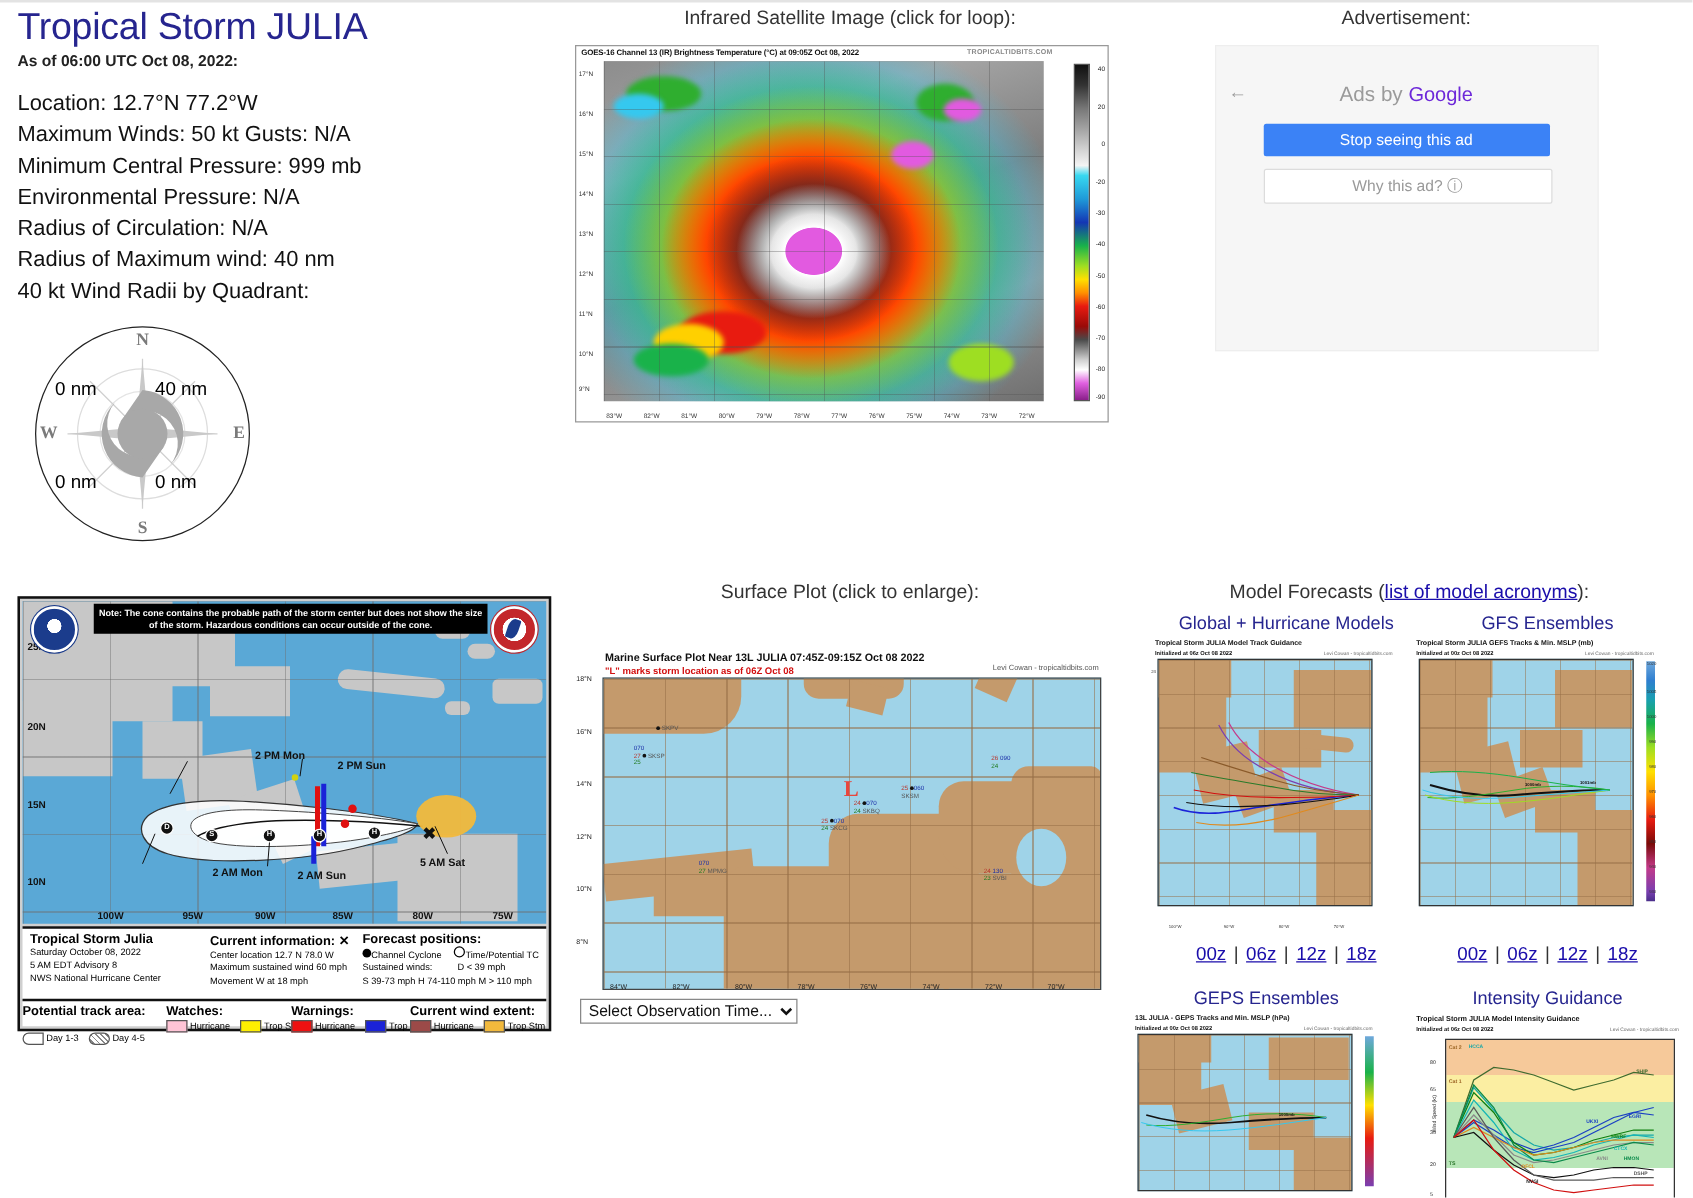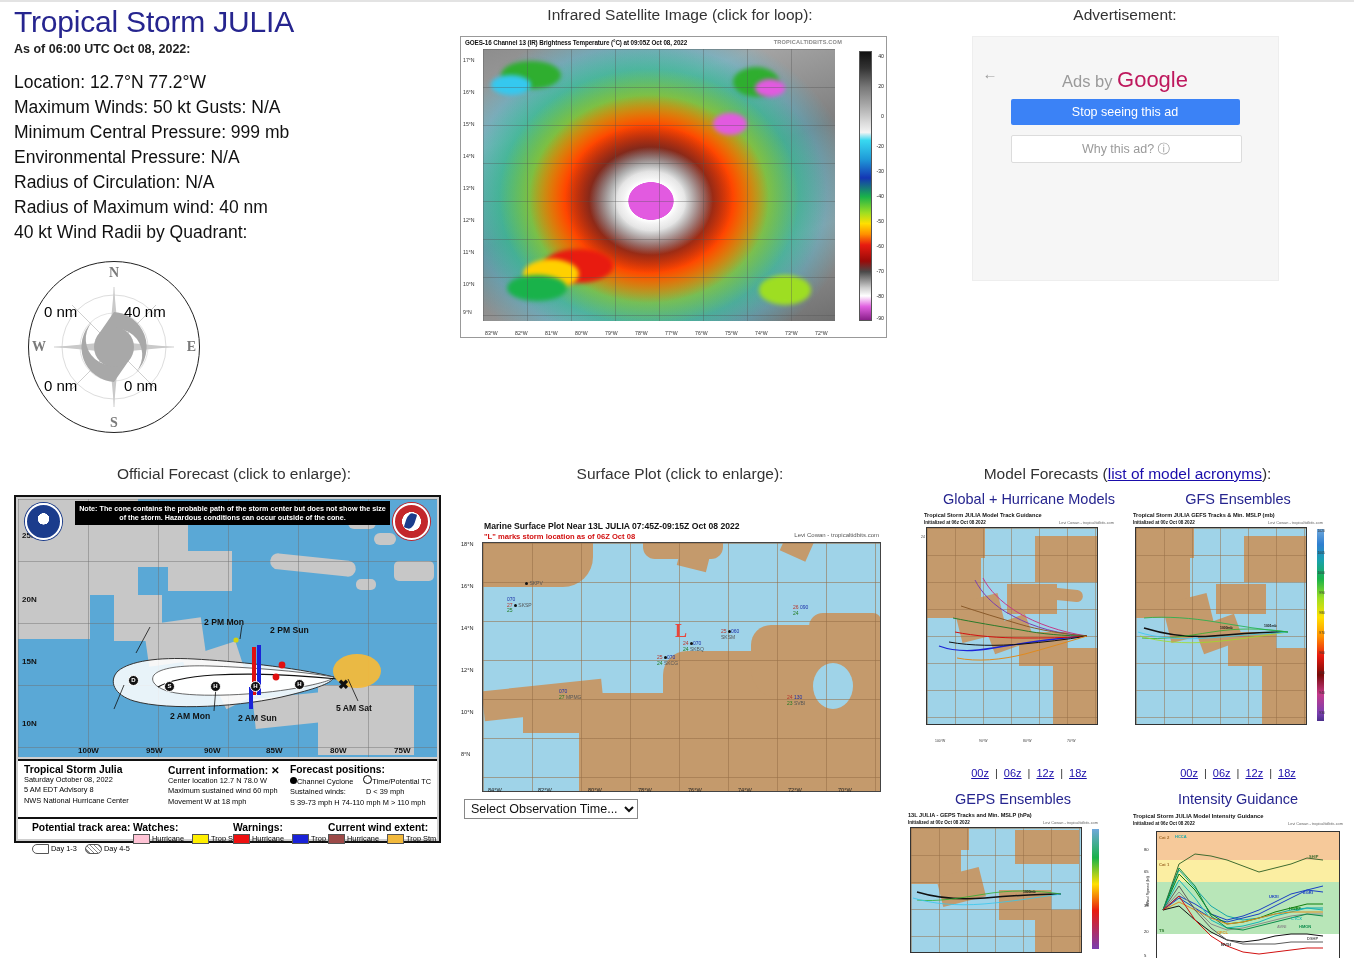--- a/index.html
+++ b/index.html
@@ -67,21 +67,21 @@
       #e81b10 72%,#9a0a08 78%,
       #4a4a4a 82%,#cfcfcf 88%,#ffffff 91%,
       #e060e0 95%,#8a1f8a 100%);}
   .cbar-tick{position:absolute;right:2px;font-size:5.2px;color:#222;}
 
   
   .ad-col{position:absolute;left:905px;top:4px;width:440px;}
   .ad-box{position:relative;width:305px;height:243px;margin:12px auto 0;background:#f6f6f6;border:1px solid #eee;}
   .ad-back{position:absolute;left:10px;top:28px;font-size:15px;color:#9b9b9b;}
   .ads-by{position:absolute;left:0;right:0;top:30px;text-align:center;font-size:16.5px;color:#9a9a9a;}
-  .ads-by b{font-weight:400;color:#be185d;font-size:22px;}
+  .ads-by b{font-weight:400;color:#6d28d9;font-size:16px;}
   .ad-btn{position:absolute;left:38px;width:229px;height:26px;line-height:26px;text-align:center;font-size:12.5px;border-radius:2px;}
   .ad-btn-primary{top:62px;background:#3b82f6;color:#fff;}
   .ad-btn-secondary{top:98px;background:#fff;color:#9a9a9a;border:1px solid #dcdcdc;}
 
   
   .fc-col{position:absolute;left:14px;top:463px;width:440px;}
   .fc-frame{position:relative;width:427px;height:348px;margin-top:12px;border:2px solid #111;background:#cfcfcf;box-sizing:border-box;}
   .fc-map{position:absolute;left:2px;top:2px;right:2px;height:258px;background:#5aa8d6;overflow:hidden;}
   .land{position:absolute;background:#c7c7c7;}
   .fc-grid{position:absolute;inset:0;background-image:
@@ -140,21 +140,21 @@
   .mini-cr{position:absolute;right:3px;top:9px;font-size:3.9px;color:#666;}
   .mini-map{position:absolute;left:5px;top:16px;width:170px;height:196px;background:#9fd3e8;border:1px solid #333;overflow:hidden;}
   .mm-land{position:absolute;background:#c49a6c;}
   .mm-grid{position:absolute;inset:0;background-image:
       repeating-linear-gradient(to right,rgba(150,110,70,.5) 0 1px,transparent 1px 28px),
       repeating-linear-gradient(to bottom,rgba(150,110,70,.5) 0 1px,transparent 1px 27px);}
   .mm-cbar{position:absolute;right:2px;top:18px;width:7px;height:192px;}
   .mm-cb-lab{position:absolute;right:1px;font-size:3.4px;color:#333;}
   .mm-xlab{position:absolute;bottom:0;font-size:3.4px;color:#333;}
   .mm-ylab{position:absolute;left:0;font-size:3.4px;color:#333;}
-  .runlinks{text-align:center;font-size:11px;margin-top:24px;color:#333;}
+  .runlinks{text-align:center;font-size:15px;margin-top:12px;color:#333;}
   .runlinks a{color:#1a0dab;margin:0 6px;}
   
   .ig-frame{position:relative;width:216px;height:160px;background:#fff;}
   .ig-plot{position:absolute;left:26px;top:20px;width:182px;height:128px;border:1px solid #333;overflow:hidden;
     background:linear-gradient(to bottom,#f6c99a 0%,#f6c99a 22%,#fbeea2 22% 39%,#b8e6b8 39% 80%,#ffffff 80% 100%);}
   .ig-band{position:absolute;left:2px;font-size:4.2px;color:#a06a2a;font-weight:700;}
   .ig-ylab{position:absolute;left:2px;top:50%;transform:translateY(-50%) rotate(-90deg);font-size:4.2px;color:#222;white-space:nowrap;}
   .ig-tick{position:absolute;left:14px;font-size:4.2px;color:#222;}
   .ig-mlab{position:absolute;font-size:4px;font-weight:700;}
 </style>
@@ -263,21 +263,20 @@
     <div class="caption">Advertisement:</div>
     <div class="ad-box">
       <div class="ad-back">←</div>
       <div class="ads-by"><span>Ads by </span><b>Google</b></div>
       <div class="ad-btn ad-btn-secondary">Why this ad? ⓘ</div>
       <div class="ad-btn ad-btn-primary">Stop seeing this ad</div>
     </div>
   </div>
 
   <div class="fc-col">
-    <div class="caption">Official Forecast (click to enlarge):</div>
     <div class="fc-frame">
       <div class="fc-map">
         <div class="land" style="left:0;top:0;width:120px;height:96px;"></div>
         <div class="land" style="left:0;top:80px;width:72px;height:60px;"></div>
         <div class="land" style="left:100px;top:20px;width:70px;height:48px;border-radius:0 0 12px 0;"></div>
         <div class="land" style="left:150px;top:52px;width:64px;height:40px;"></div>
         <div class="land" style="left:96px;top:96px;width:48px;height:46px;"></div>
         <div class="land" style="left:128px;top:122px;width:58px;height:42px;transform:rotate(-8deg);"></div>
         <div class="land" style="left:168px;top:150px;width:56px;height:34px;transform:rotate(-18deg);"></div>
         <div class="land" style="left:200px;top:174px;width:44px;height:28px;transform:rotate(-26deg);"></div>
@@ -353,21 +352,21 @@
               <span style="display:inline-block;width:7px;height:7px;border-radius:50%;border:1px solid #000;margin-left:8px;"></span><span>Time/Potential TC</span>
             </div>
             <div class="leg-t">
               <span>Sustained winds:</span>
               <span style="margin-left:18px;">D &lt; 39 mph</span>
             </div>
             <div class="leg-t">S 39-73 mph  H 74-110 mph  M &gt; 110 mph</div>
           </div>
         </div>
         <div class="leg-row2">
-          <div class="leg-c" style="left:14px;">
+          <div class="leg-c" style="left:0;">
             <div class="leg-h">Potential track area:</div>
             <div class="leg-t" style="margin-top:11px;">
               <span class="sw" style="background:#fff;border-radius:8px 0 0 8px;"></span><span>Day 1-3</span>
               <span class="sw" style="background:repeating-linear-gradient(45deg,#fff 0 2px,#888 2px 3px);border-radius:8px;margin-left:6px;"></span><span>Day 4-5</span>
             </div>
           </div>
           <div class="leg-c" style="left:115px;">
             <div class="leg-h">Watches:</div>
             <div class="leg-t" style="margin-top:1px;">
               <span class="sw" style="background:#ffc4d6;"></span><span>Hurricane</span>

